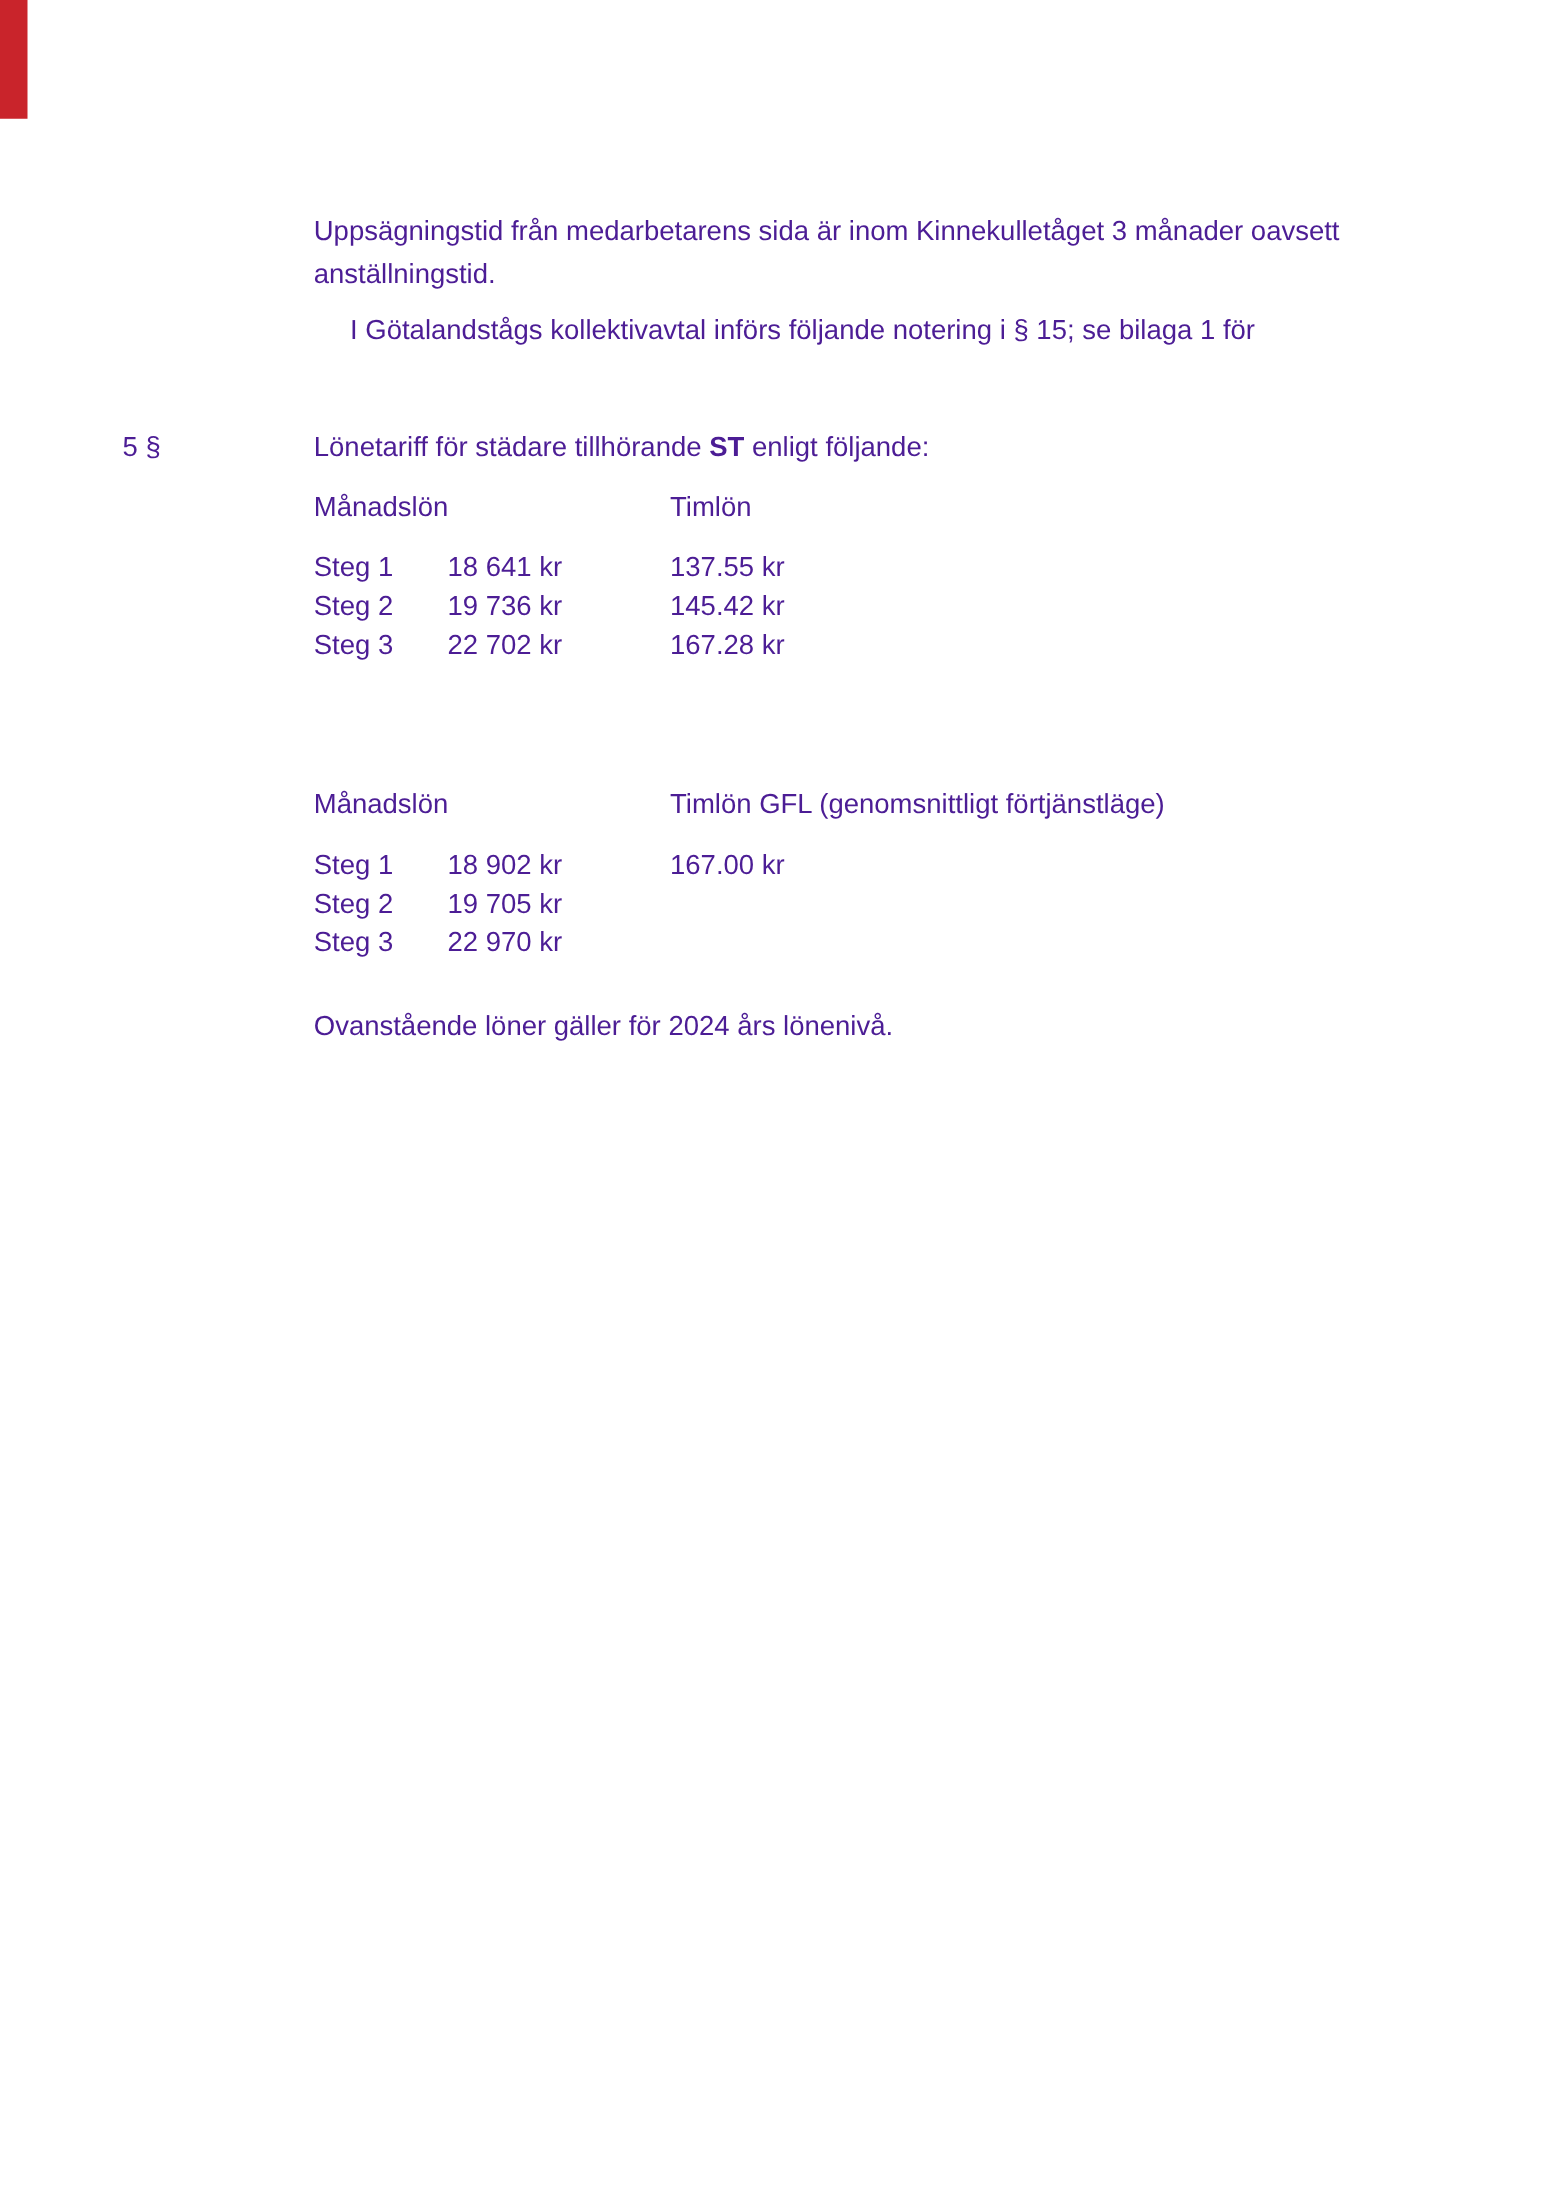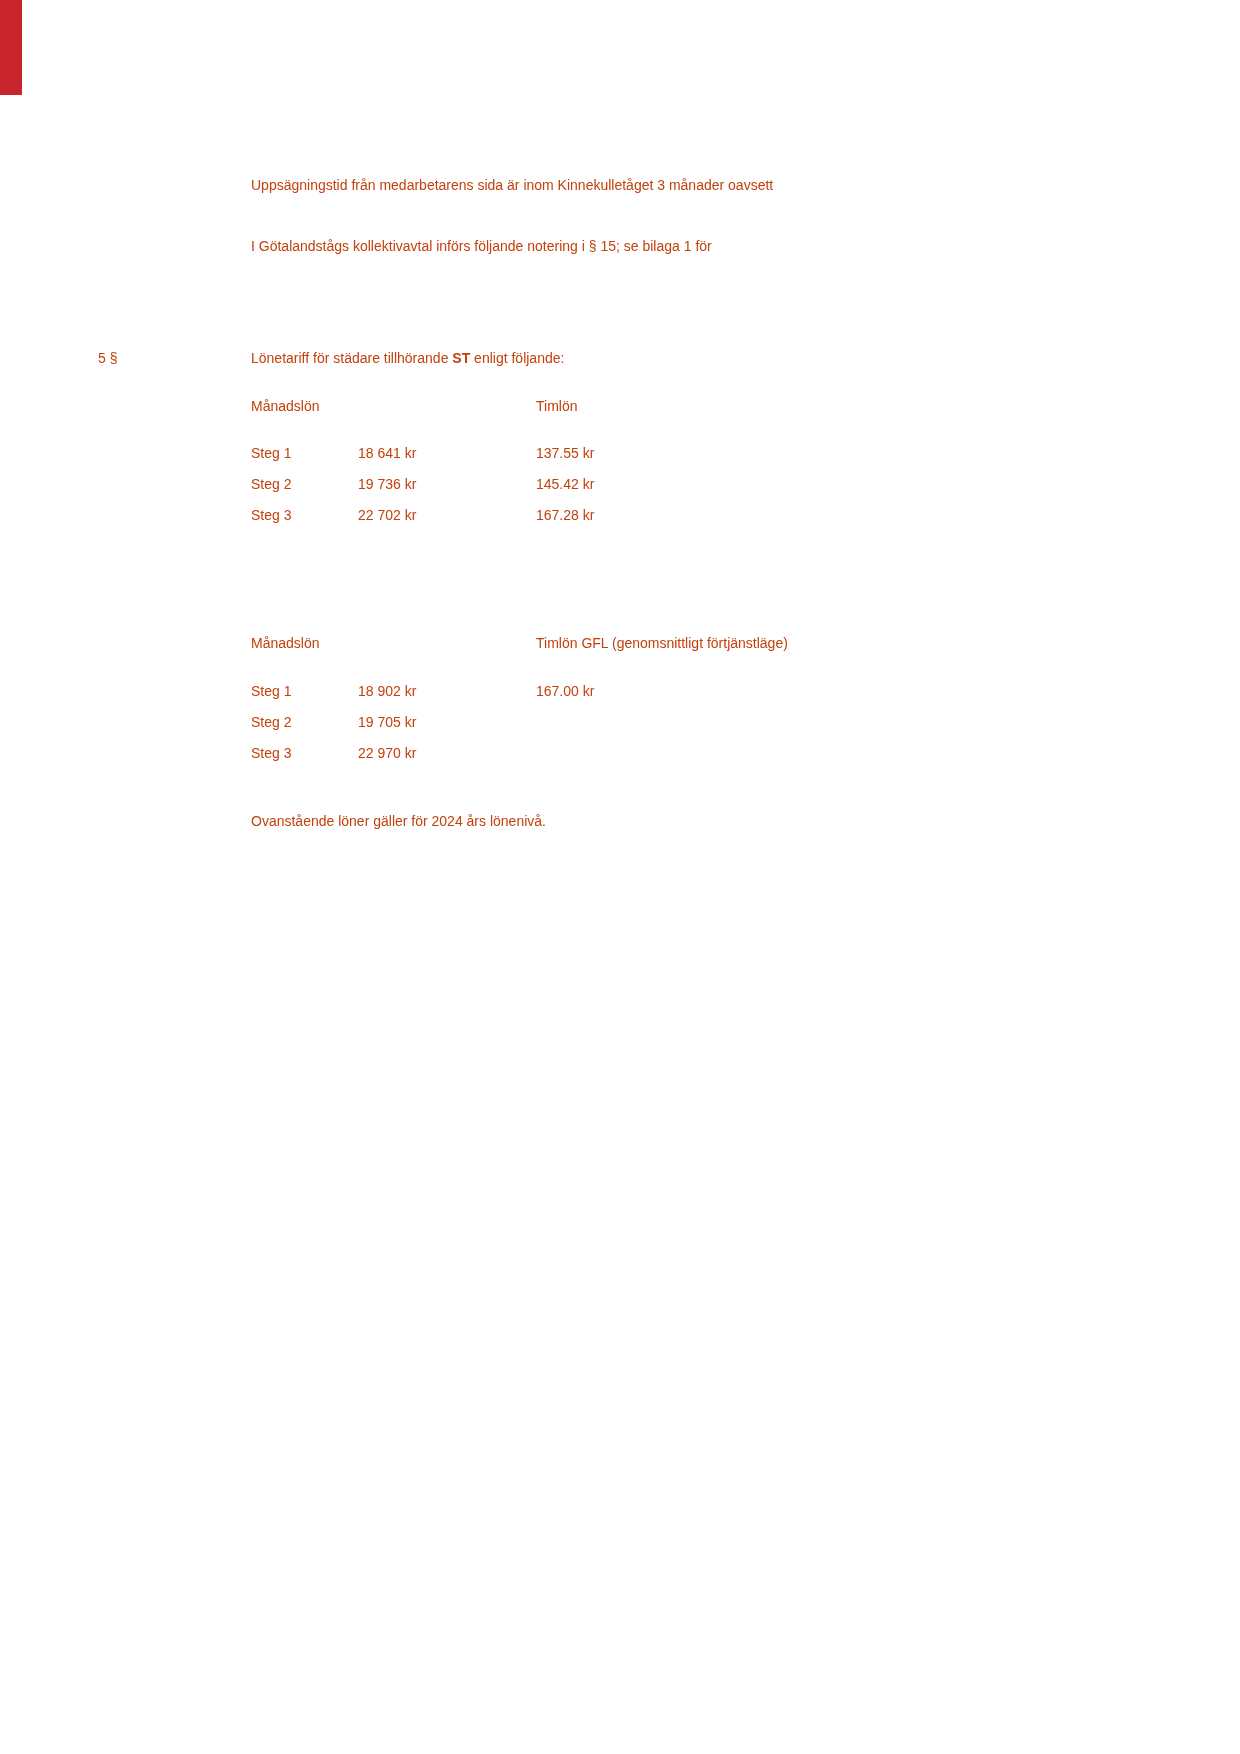--- a/index.html
+++ b/index.html
@@ -3,54 +3,55 @@
 <meta charset="utf-8">
 <style>
   html, body { margin: 0; padding: 0; background: #ffffff; }
   .page {
     position: relative;
     width: 1240px;
     height: 1754px;
     background: #ffffff;
     overflow: hidden;
     font-family: "Liberation Sans", "DejaVu Sans", sans-serif;
-    font-size: 14px;
+    font-size: 22px;
     line-height: 34px;
-    color: #c2410c;
+    color: #4c1d95;
   }
   .red-mark {
     position: absolute;
     left: 0;
     top: 0;
     width: 22px;
     height: 95px;
   }
   .block { position: absolute; left: 251px; white-space: nowrap; }
   .p1 { top: 168px; }
-  .p2 { top: 229px; }
+  .p2 { top: 247px; margin-left: 29px; }
   .margin-marker { position: absolute; left: 98px; top: 341px; white-space: nowrap; }
   .st-intro { top: 341px; }
   .t1-head { top: 389px; display: grid; grid-template-columns: 285px auto; }
   .t1-rows { top: 438px; line-height: 31px; }
   .seko-intro { top: 578px; }
   .t2-head { top: 626px; display: grid; grid-template-columns: 285px auto; }
   .t2-rows { top: 676px; line-height: 31px; }
   .closing { top: 804px; }
   .trow { display: grid; grid-template-columns: 107px 178px auto; }
   .b { font-weight: 700; }
 </style>
 </head>
 <body>
 
 <div class="page">
 
   <div class="red-mark" style="background: rgb(201, 36, 43);"></div>
 
   <div class="block p1">
     <div>Uppsägningstid från medarbetarens sida är inom Kinnekulletåget 3 månader oavsett</div>
+    <div>anställningstid.</div>
   </div>
 
   <div class="block p2">
     <div>I Götalandstågs kollektivavtal införs följande notering i § 15; se bilaga 1 för</div>
   </div>
 
   <div class="margin-marker">5 §</div>
 
   <div class="block st-intro">
     <span>Lönetariff för städare tillhörande </span><span class="b">ST</span><span> enligt följande:</span>

